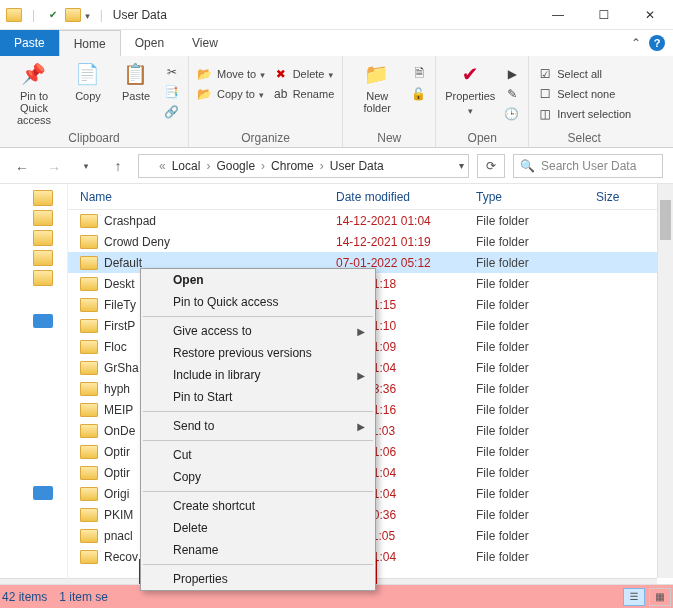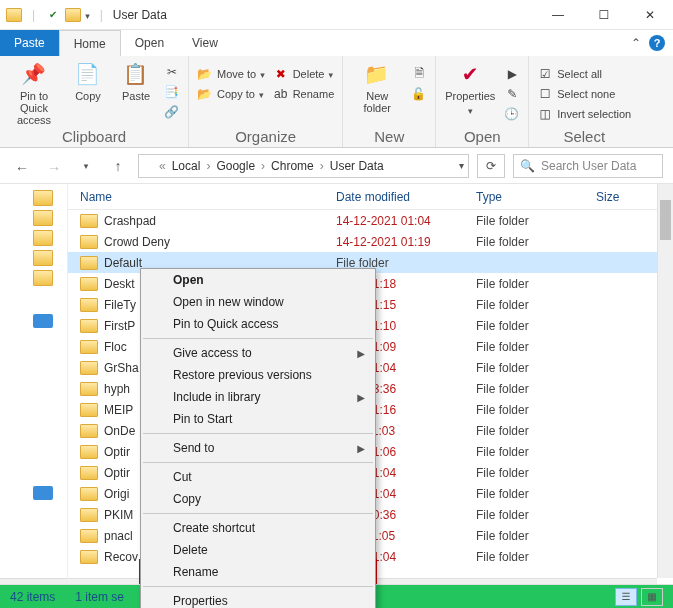--- a/index.html
+++ b/index.html
@@ -18,21 +18,21 @@
 .menubar { height: 26px; display: flex; align-items: stretch; background: #fff; }
 .menubar .file-tab { background: #1979ca; color: #fff; padding: 0 14px; display: flex; align-items: center; font-size: 12px; }
 .menubar .tab { padding: 0 14px; display: flex; align-items: center; font-size: 12px; color: #444; }
 .menubar .tab.active { background: #f5f5f5; border: 1px solid #d0d0d0; border-bottom: none; }
 .menubar .help { margin-left: auto; display: flex; align-items: center; padding-right: 8px; gap: 8px; color: #1979ca; }
 
 
 .ribbon { background: #f5f5f5; border-bottom: 1px solid #d0d0d0; display: flex; height: 92px; }
 .ribbon .group { border-right: 1px solid #e0e0e0; display: flex; flex-direction: column; align-items: center; padding: 4px 8px 2px; }
 .ribbon .group-body { flex: 1; display: flex; align-items: flex-start; gap: 8px; }
-.ribbon .group-label { font-size: 15px; color: #666; text-align: center; padding-top: 2px; }
+.ribbon .group-label { font-size: 12px; color: #666; text-align: center; padding-top: 2px; }
 .ribbon .big-btn { display: flex; flex-direction: column; align-items: center; gap: 2px; font-size: 11px; color: #444; width: 52px; text-align: center; }
 .ribbon .big-btn.narrow { width: 40px; }
 .ribbon .big-ico { width: 28px; height: 28px; display: flex; align-items: center; justify-content: center; font-size: 20px; }
 .ribbon .small-list { display: flex; flex-direction: column; gap: 4px; font-size: 11px; color: #444; }
 .ribbon .small-list .row { display: flex; align-items: center; gap: 4px; white-space: nowrap; }
 .mini-ico { width: 16px; height: 16px; display: inline-flex; align-items: center; justify-content: center; font-size: 12px; }
 
 
 .navrow { height: 36px; display: flex; align-items: center; gap: 8px; padding: 0 10px; border-bottom: 1px solid #e5e5e5; }
 .nav-btn { width: 24px; height: 24px; display: flex; align-items: center; justify-content: center; color: #555; font-size: 14px; }
@@ -68,21 +68,21 @@
 .hscroll { position: absolute; left: 0; right: 16px; bottom: 0; height: 16px; background: #f0f0f0; border-top: 1px solid #e0e0e0; }
 
 
 .context-menu { position: absolute; left: 140px; top: 268px; width: 236px; background: #f2f2f2; border: 1px solid #a0a0a0; box-shadow: 3px 3px 6px rgba(0,0,0,0.25); font-size: 12px; color: #222; z-index: 100; }
 .context-menu .cm-item { height: 22px; display: flex; align-items: center; padding: 0 28px 0 32px; position: relative; }
 .context-menu .cm-item .arrow { position: absolute; right: 10px; color: #555; font-size: 10px; }
 .context-menu .cm-sep { height: 1px; background: #c8c8c8; margin: 3px 2px; }
 .cm-highlight { position: absolute; border: 3px solid #d40000; pointer-events: none; }
 
 
-.status { position: absolute; left: 0; right: 0; bottom: 0; height: 24px; border-top: 1px solid #e0e0e0; display: flex; align-items: center; padding: 0 10px; font-size: 12px; color: #1a4e8a; gap: 20px; background: #22c55e; }
+.status { position: absolute; left: 0; right: 0; bottom: 0; height: 24px; border-top: 1px solid #e0e0e0; display: flex; align-items: center; padding: 0 2px; font-size: 12px; color: #1a4e8a; gap: 12px; background: #fca5a5; }
 .status .view-btns { margin-left: auto; display: flex; gap: 4px; }
 .status .vbtn { width: 22px; height: 18px; border: 1px solid #ccc; display: flex; align-items: center; justify-content: center; color: #555; font-size: 10px; }
 .status .vbtn.active { background: #cde8ff; border-color: #7db7e8; }
 
 .check-ico::before { content:"✔"; color:#2a7a2a; font-size:10px; }
 .dd::after { content:" ▾"; color:#555; font-size:9px; }
 </style>
 </head>
 <body>
 
@@ -290,20 +290,21 @@
         </div>
         <div class="row-item">
           <span class="ico"></span>
           <span class="name">Crowd Deny</span>
           <span class="date">14-12-2021 01:19</span>
           <span class="type">File folder</span>
         </div>
         <div class="row-item selected">
           <span class="ico"></span>
           <span class="name">Default</span>
+          <span class="date">07-01-2022 05:12</span>
           <span class="type">File folder</span>
         </div>
         <div class="row-item">
           <span class="ico"></span>
           <span class="name">Deskt</span>
           <span class="date">2021 01:18</span>
           <span class="type">File folder</span>
         </div>
         <div class="row-item">
           <span class="ico"></span>
@@ -386,21 +387,20 @@
       </div>
     <div class="vscroll">
         <div class="thumb"></div>
       </div>
     <div class="hscroll"></div>
   </div>
 </div>
 
 <div class="context-menu">
   <div class="cm-item" style="font-weight:bold">Open</div>
-  <div class="cm-item">Open in new window</div>
   <div class="cm-item">Pin to Quick access</div>
   <div class="cm-sep"></div>
   <div class="cm-item">
       <span>Give access to</span>
       <span class="arrow">▶</span>
     </div>
   <div class="cm-item">Restore previous versions</div>
   <div class="cm-item">
       <span>Include in library</span>
       <span class="arrow">▶</span>

